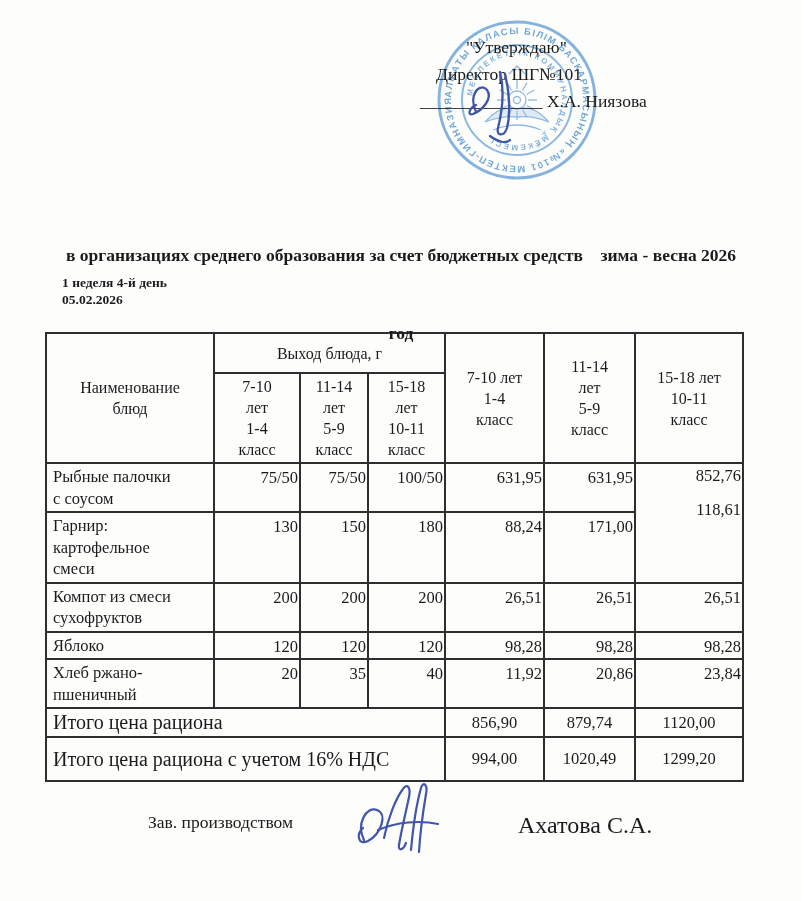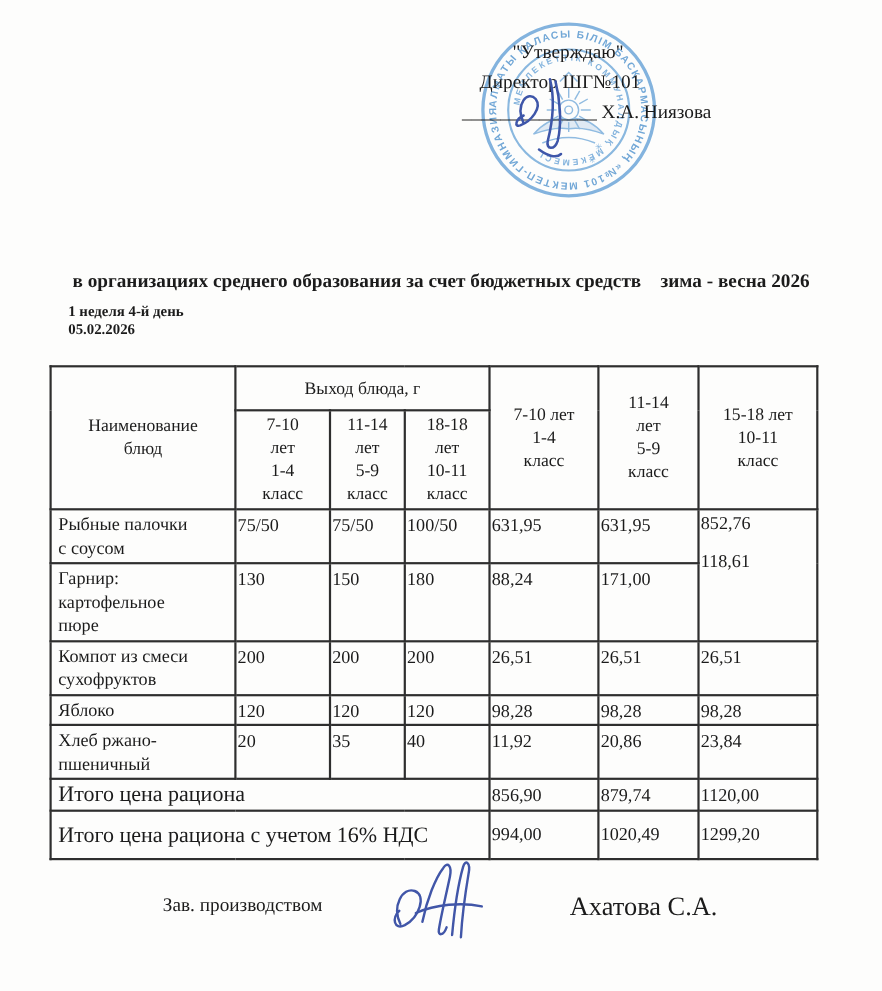--- a/index.html
+++ b/index.html
@@ -46,30 +46,30 @@
   }
   th.hdr{
     font-weight:bold;font-size:16px;line-height:21px;
     text-align:center;vertical-align:middle;white-space:pre-line;padding:2px;
   }
   td.name{
     font-size:16.5px;line-height:21.5px;text-align:left;
     vertical-align:top;padding:2px 4px 2px 6px;white-space:pre-line;
   }
   td.val{
-    font-size:16.5px;line-height:21px;text-align:left;
+    font-size:16.5px;line-height:21px;text-align:right;
     vertical-align:top;padding-top:3px;
   }
-  td.merged{vertical-align:top;text-align:left;font-size:16.5px;line-height:21px;}
+  td.merged{vertical-align:top;text-align:right;font-size:16.5px;line-height:21px;}
   td.merged .m2{margin-top:13px;}
   td.tlabel{
     font-size:20px;text-align:left;vertical-align:middle;padding:2px 6px;
   }
   td.tval{
-    font-size:16.5px;font-weight:bold;text-align:left;vertical-align:middle;
+    font-size:16.5px;font-weight:bold;text-align:center;vertical-align:middle;
   }
   
   .footer-role{position:absolute;left:148px;top:812px;font-size:17.5px;}
   .footer-name{position:absolute;left:518px;top:812px;font-size:24px;}
   .footer-sig{position:absolute;left:348px;top:778px;width:104px;height:88px;}
 </style>
 </head>
 <body>
 
 <div class="page">
@@ -125,20 +125,21 @@
   <svg class="sig-over-stamp" viewBox="0 0 100 82">
     <g stroke="#3e56a9" stroke-width="2.3" fill="none" stroke-linecap="round">
       <path d="M 26 46 C 18 28 30 16 37 24 C 43 32 33 44 23 48 C 17 50 19 42 26 39"></path>
       <path d="M 50 6 C 54 22 53 42 48 62 C 46 70 54 71 57 62 C 61 46 59 24 55 8"></path>
       <path d="M 40 70 C 48 76 56 78 60 74"></path>
     </g>
   </svg>
 
   <div class="doc-title">
     <div>в организациях среднего образования за счет бюджетных средств    зима - весна 2026</div>
+    <div>год</div>
   </div>
 
   <div class="doc-meta">
     <div>1 неделя 4-й день</div>
     <div>05.02.2026</div>
   </div>
 
   <table class="menu">
     <colgroup>
       <col style="width:168px">
@@ -167,21 +168,21 @@
       </tr>
       <tr style="height:88px">
         <th class="hdr">7-10
 лет
 1-4
 класс</th>
         <th class="hdr">11-14
 лет
 5-9
 класс</th>
-        <th class="hdr">18-18
+        <th class="hdr">15-18
 лет
 10-11
 класс</th>
       </tr>
 
       <tr style="height:42px">
         <td class="name">Рыбные палочки
 с соусом</td>
         <td class="val">75/50</td>
         <td class="val">75/50</td>
@@ -189,21 +190,21 @@
         <td class="val">631,95</td>
         <td class="val">631,95</td>
         <td class="merged" rowspan="2">
           <div class="m1">852,76</div>
           <div class="m2">118,61</div>
         </td>
       </tr>
       <tr style="height:65px">
         <td class="name">Гарнир:
 картофельное
-пюре</td>
+смеси</td>
         <td class="val">130</td>
         <td class="val">150</td>
         <td class="val">180</td>
         <td class="val">88,24</td>
         <td class="val">171,00</td>
       </tr>
       <tr style="height:36px">
         <td class="name">Компот из смеси
 сухофруктов</td>
         <td class="val">200</td>

